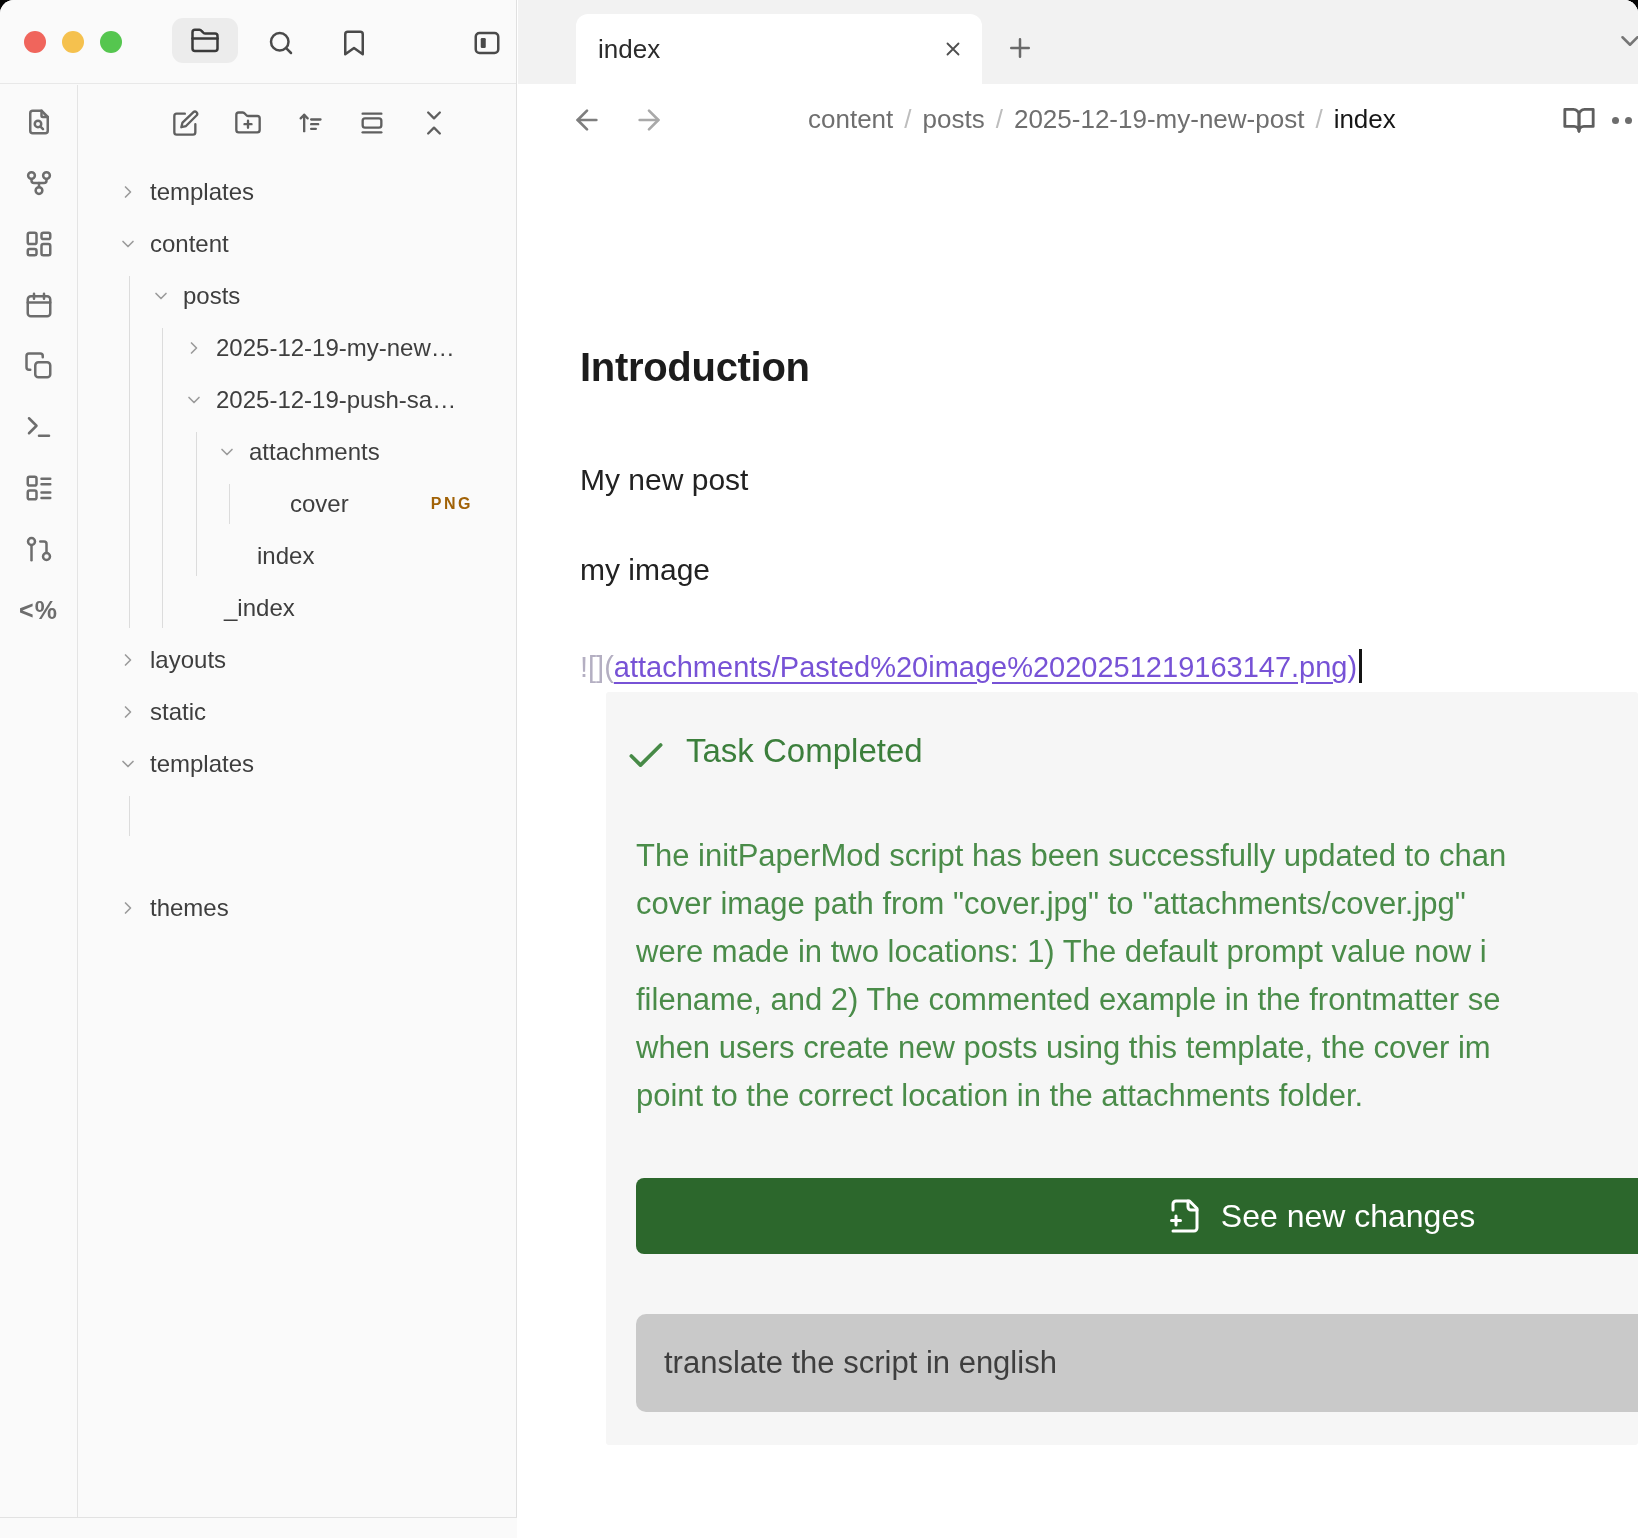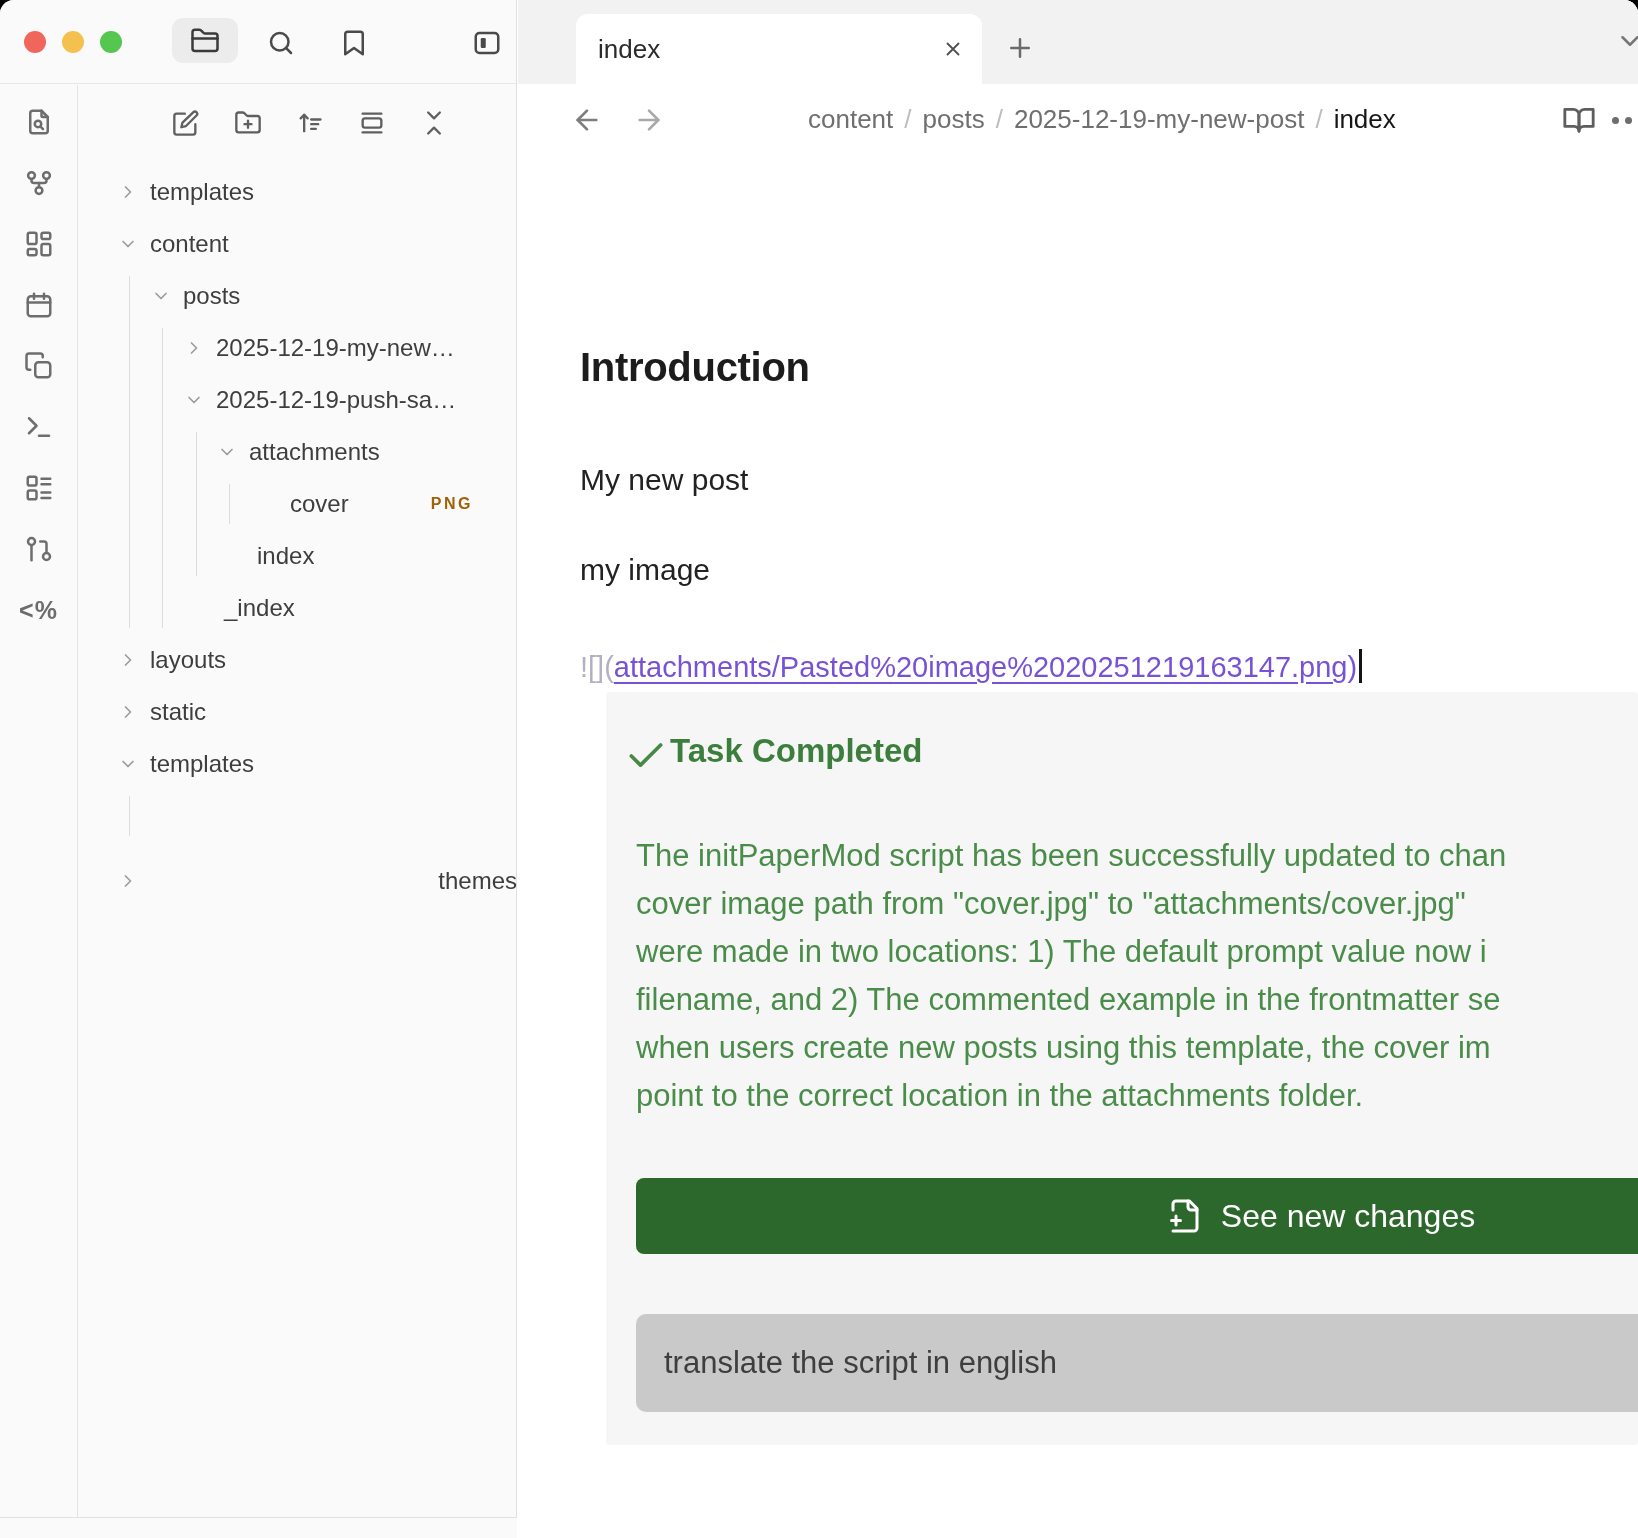--- a/index.html
+++ b/index.html
@@ -60,21 +60,21 @@
   .para{position:absolute;left:62px;font-size:30px;color:#222222;}
   #p1{top:308px;} #p2{top:398px;}
   #mdline{position:absolute;left:62px;top:494px;font-size:29px;white-space:nowrap;}
   .md-syntax{color:#b4afc2;}
   .md-link{color:#7752d6;text-decoration:underline;text-underline-offset:5px;cursor:pointer;}
   .md-close{color:#7752d6;}
   #caret{display:inline-block;width:3px;height:34px;background:#141414;vertical-align:-6px;margin-left:2px;}
   
   #embed{position:absolute;left:88px;top:537px;width:1032px;height:753px;background:#f6f6f6;border-radius:3px;overflow:hidden;}
   #embed-check{position:absolute;left:18px;top:42px;width:44px;height:44px;color:#478a47;}
-  #embed-title{position:absolute;left:64px;top:40px;font-size:33px;font-weight:700;color:#3c7f3c;}
+  #embed-title{position:absolute;left:80px;top:40px;font-size:33px;font-weight:400;color:#3c7f3c;}
   #embed-body{position:absolute;left:30px;top:146px;width:1400px;}
   #embed-body .eline{height:48px;font-size:31px;color:#4a8c49;white-space:nowrap;}
   #embed-btn{position:absolute;left:30px;top:486px;width:1370px;height:76px;background:#2c672c;border-radius:8px;
              display:flex;align-items:center;justify-content:center;gap:18px;color:#ffffff;}
   #embed-btn .lbl{font-size:32px;color:#ffffff;}
   #embed-input{position:absolute;left:30px;top:622px;width:1370px;height:98px;background:#c9c9c9;border-radius:10px;
                display:flex;align-items:center;padding-left:28px;font-size:31px;color:#3e3e3e;}
   svg{display:block;}
 </style>
 </head>
@@ -294,21 +294,21 @@
           <span>static</span>
         </div>
         <div class="tree-row" style="top: 572px; padding-left: 40px;">
           <span class="chev open">
             <svg viewBox="0 0 24 24" width="20" height="20" fill="none" stroke="currentColor" stroke-width="2" stroke-linecap="round" stroke-linejoin="round">
               <path d="m9 6 6 6-6 6"></path>
             </svg>
           </span>
           <span>templates</span>
         </div>
-        <div class="tree-row" style="top: 689px; padding-left: 40px; justify-content: space-between;">
+        <div class="tree-row" style="top: 716px; padding-left: 40px;">
           <span class="chev">
             <svg viewBox="0 0 24 24" width="20" height="20" fill="none" stroke="currentColor" stroke-width="2" stroke-linecap="round" stroke-linejoin="round">
               <path d="m9 6 6 6-6 6"></path>
             </svg>
           </span>
           <span>themes</span>
         </div>
       </div>
 
     <div id="side-footer"></div>

